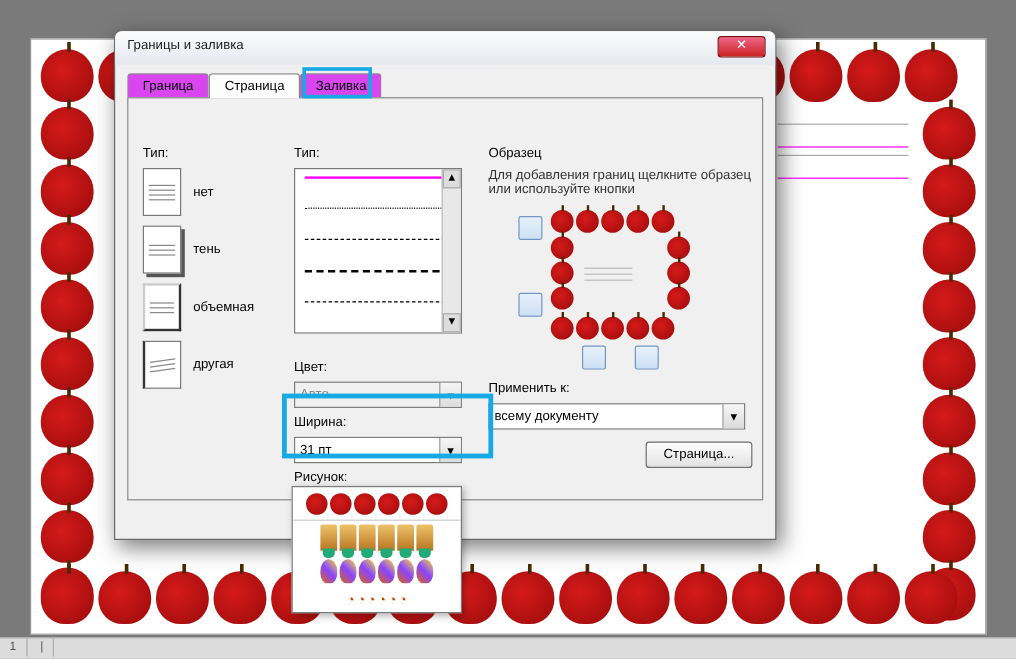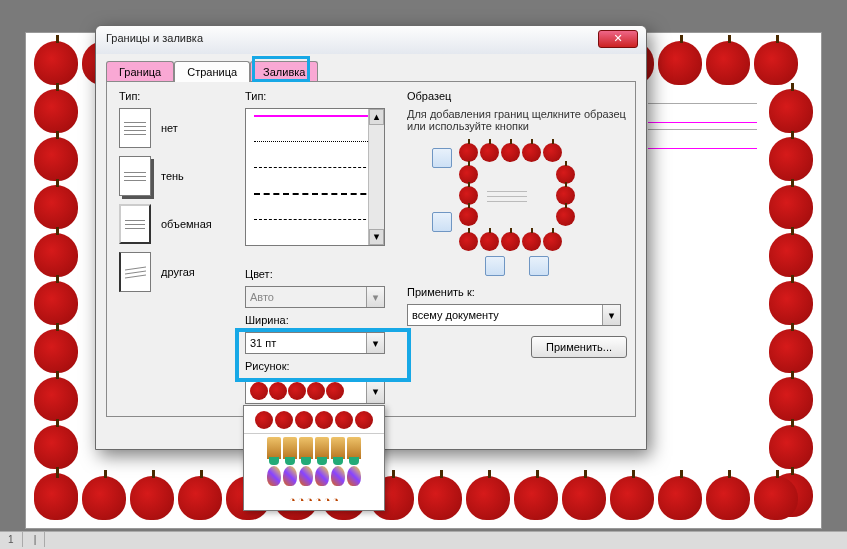--- a/index.html
+++ b/index.html
@@ -13,32 +13,32 @@
   .border-bottom { bottom: 6px; left: 6px; flex-direction: row; }
   .border-left { top: 54px; left: 6px; flex-direction: column; }
   .border-right { top: 54px; right: 6px; flex-direction: column; }
   .doc-line { position:absolute; left:622px; right:64px; border-top:1px solid #aaa; border-bottom:1px solid #f0f; height:20px; }
   
   .dialog { position: absolute; left: 95px; top: 25px; width: 552px; height: 425px; background: #f0f0f0; border: 1px solid #6a6a6a; border-radius: 6px 6px 0 0; box-shadow: 4px 6px 18px rgba(0,0,0,0.5); }
   .titlebar { height: 28px; background: linear-gradient(#fdfdfd, #e4e8ef); border-radius: 6px 6px 0 0; padding: 6px 10px; color:#222; position:relative; }
   .close-btn { position:absolute; right:8px; top:4px; width:40px; height:18px; background: linear-gradient(#e68, #c22); border:1px solid #7a0d0d; border-radius:3px; color:#fff; text-align:center; line-height:15px; font-size:11px; }
   
   .tabstrip { display:flex; padding: 6px 10px 0 10px; gap:0; }
-  .tab { padding: 4px 12px; border:1px solid #8a8a8a; border-bottom:none; background:#f9a8d4; position:relative; top:1px; border-radius:3px 3px 0 0; }
+  .tab { padding: 4px 12px; border:1px solid #8a8a8a; border-bottom:none; background:#d946ef; position:relative; top:1px; border-radius:3px 3px 0 0; }
   .tab.active { background:#fdfdfd; z-index:2; }
   .hl-page { position:absolute; left:156px; top:30px; width:58px; height:26px; border:3px solid #17a8e6; background:transparent; z-index:5; }
   
   .body { border:1px solid #8a8a8a; margin:0 10px 10px 10px; height: 336px; background:#f0f0f0; padding:10px 12px; position:relative; }
   
   .col { position:absolute; }
   .col1 { left:12px; top:8px; width:120px; }
   .col2 { left:138px; top:8px; width:150px; }
   .col3 { left:300px; top:8px; width:220px; }
   
-  .lbl { color:#000; margin-bottom:6px; }
+  .lbl { color:#000; margin-bottom:6px;margin-top:32px; }
   
   .setting-row { display:flex; align-items:center; gap:10px; margin-bottom:8px; cursor:pointer; }
   .setting-icon { width:32px; height:40px; border:1px solid #7a7a7a; background:#fff; display:flex; flex-direction:column; justify-content:center; gap:3px; padding:4px; }
   .setting-icon.sel { outline:2px solid #3a8de0; outline-offset:1px; }
   .lin { height:1px; background:#888; }
   
   .style-list { border:1px solid #7a7a7a; background:#fff; height:138px; width:140px; overflow:hidden; position:relative; }
   .style-list .style-row { height:20px; border-bottom:0; margin:6px 8px; }
   .sr-solid { border-top:2px solid #f0f; }
   .sr-dot1 { border-top:1px dotted #000; }
@@ -278,21 +278,21 @@
       <div style="display:flex;gap:24px;justify-content:center;margin-top:4px">
         <div class="edge-btn" style="position:relative"></div>
         <div class="edge-btn" style="position:relative"></div>
       </div>
       <div class="lbl" style="margin-top:10px">Применить к:</div>
       <div class="combo apply-combo">
         <span>всему документу</span>
         <div class="arrow">▾</div>
       </div>
       <div style="text-align:right;margin-top:10px">
-        <button class="btn">Применить...</button>
+        <button class="btn">Страница...</button>
       </div>
     </div>
   </div>
 
 </div>
 
 <div class="dropdown-pop">
   <div class="dd-row">
     <div class="tiny-apple"></div>
       <div class="tiny-apple"></div>

